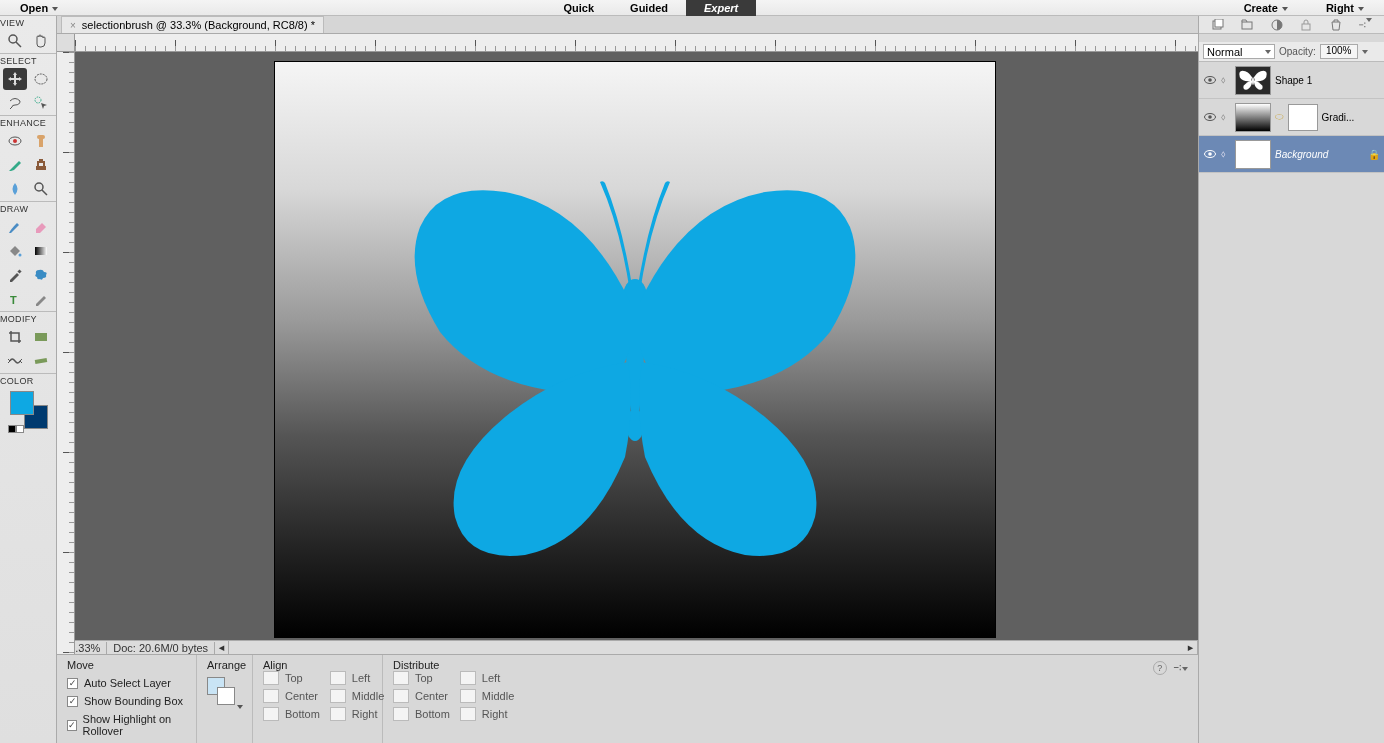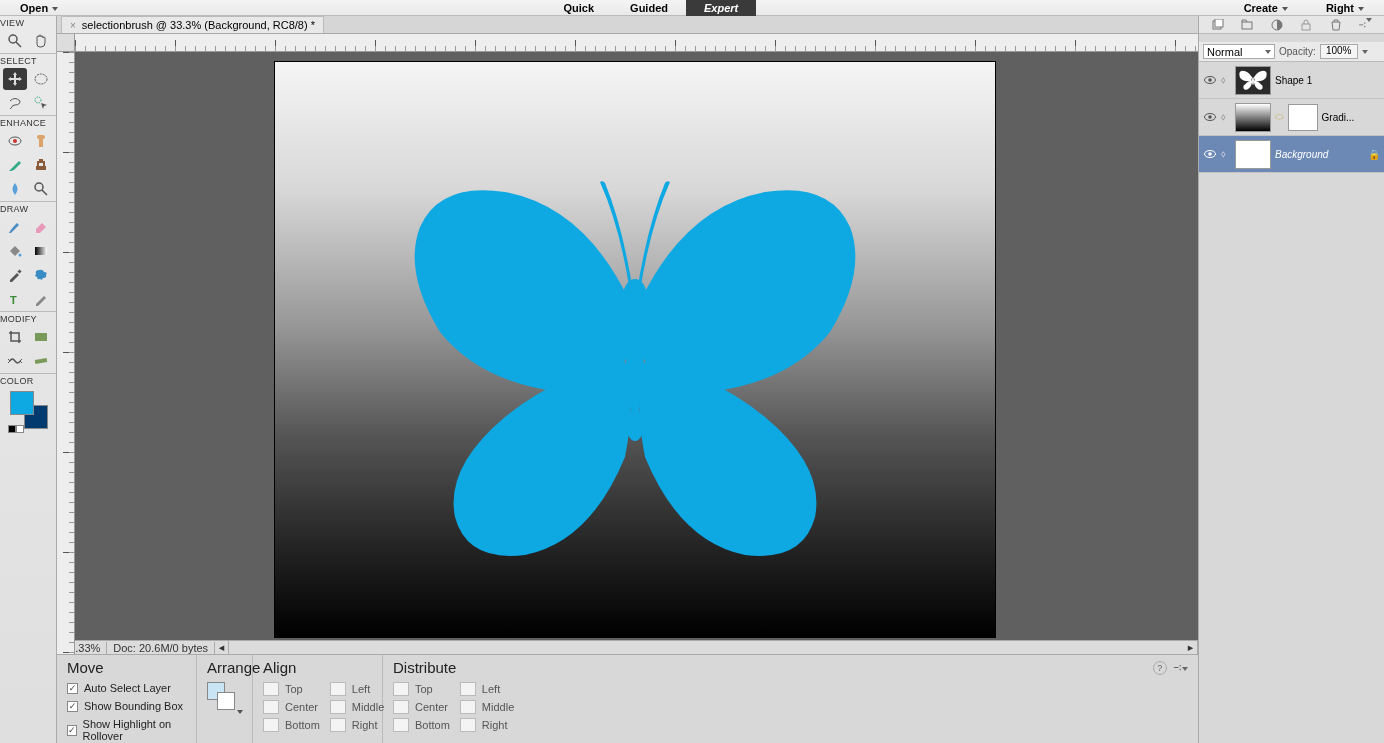--- a/index.html
+++ b/index.html
@@ -47,21 +47,21 @@
 .butterfly { position:absolute; top:85px; left:110px; width:500px; height:420px; }
 
 .statusbar { position:absolute; bottom:0; left:0; right:0; height:14px; background:#dcdcdc; border-top:1px solid #aaa; display:flex; align-items:center; font-size:10px; color:#333;}
 .statusbar .cell{ padding:0 6px; border-right:1px solid #aaa; }
 .statusbar .arrow{ width:14px; text-align:center; border-right:1px solid #aaa;}
 
 
 .optionsbar { height: 89px; background: #d8d8d8; border-top: 1px solid #aaa; display:flex; }
 .opt-col { border-right: 1px solid #bbb; padding: 4px 10px; }
 .opt-col.flexend { flex:1; display:flex; justify-content:flex-end; align-items:flex-start; gap:6px; padding:6px 10px; border-right:none;}
-.opt-title { font-size: 15px; color: #222; margin-bottom: 6px; }
+.opt-title { font-size: 11px; color: #222; }
 .chk-row { display:flex; align-items:center; gap:6px; margin: 6px 0; font-size:11px; color:#222;}
 .chk { width:11px; height:11px; border:1px solid #888; background:#fff; display:inline-flex; align-items:center; justify-content:center; }
 .chk::after{content:"✓"; font-size:9px; color:#444; line-height:1;}
 .arrange-swatch{position:relative;width:28px;height:30px;margin-top:6px;}
 .arrange-swatch .a{position:absolute;width:18px;height:18px;background:#c9e4f5;border:1px solid #888;top:0;left:0;}
 .arrange-swatch .b{position:absolute;width:18px;height:18px;background:#fff;border:1px solid #888;top:10px;left:10px;}
 .arrange-swatch .tri{position:absolute;right:-8px;bottom:-2px;}
 .align-grid{display:grid;grid-template-columns:auto auto;gap:4px 10px;}
 .align-item{display:flex;align-items:center;gap:6px;font-size:11px;color:#555;}
 .ico{width:16px;height:14px;border:1px solid #bbb;background:#f4f4f4;position:relative;}

